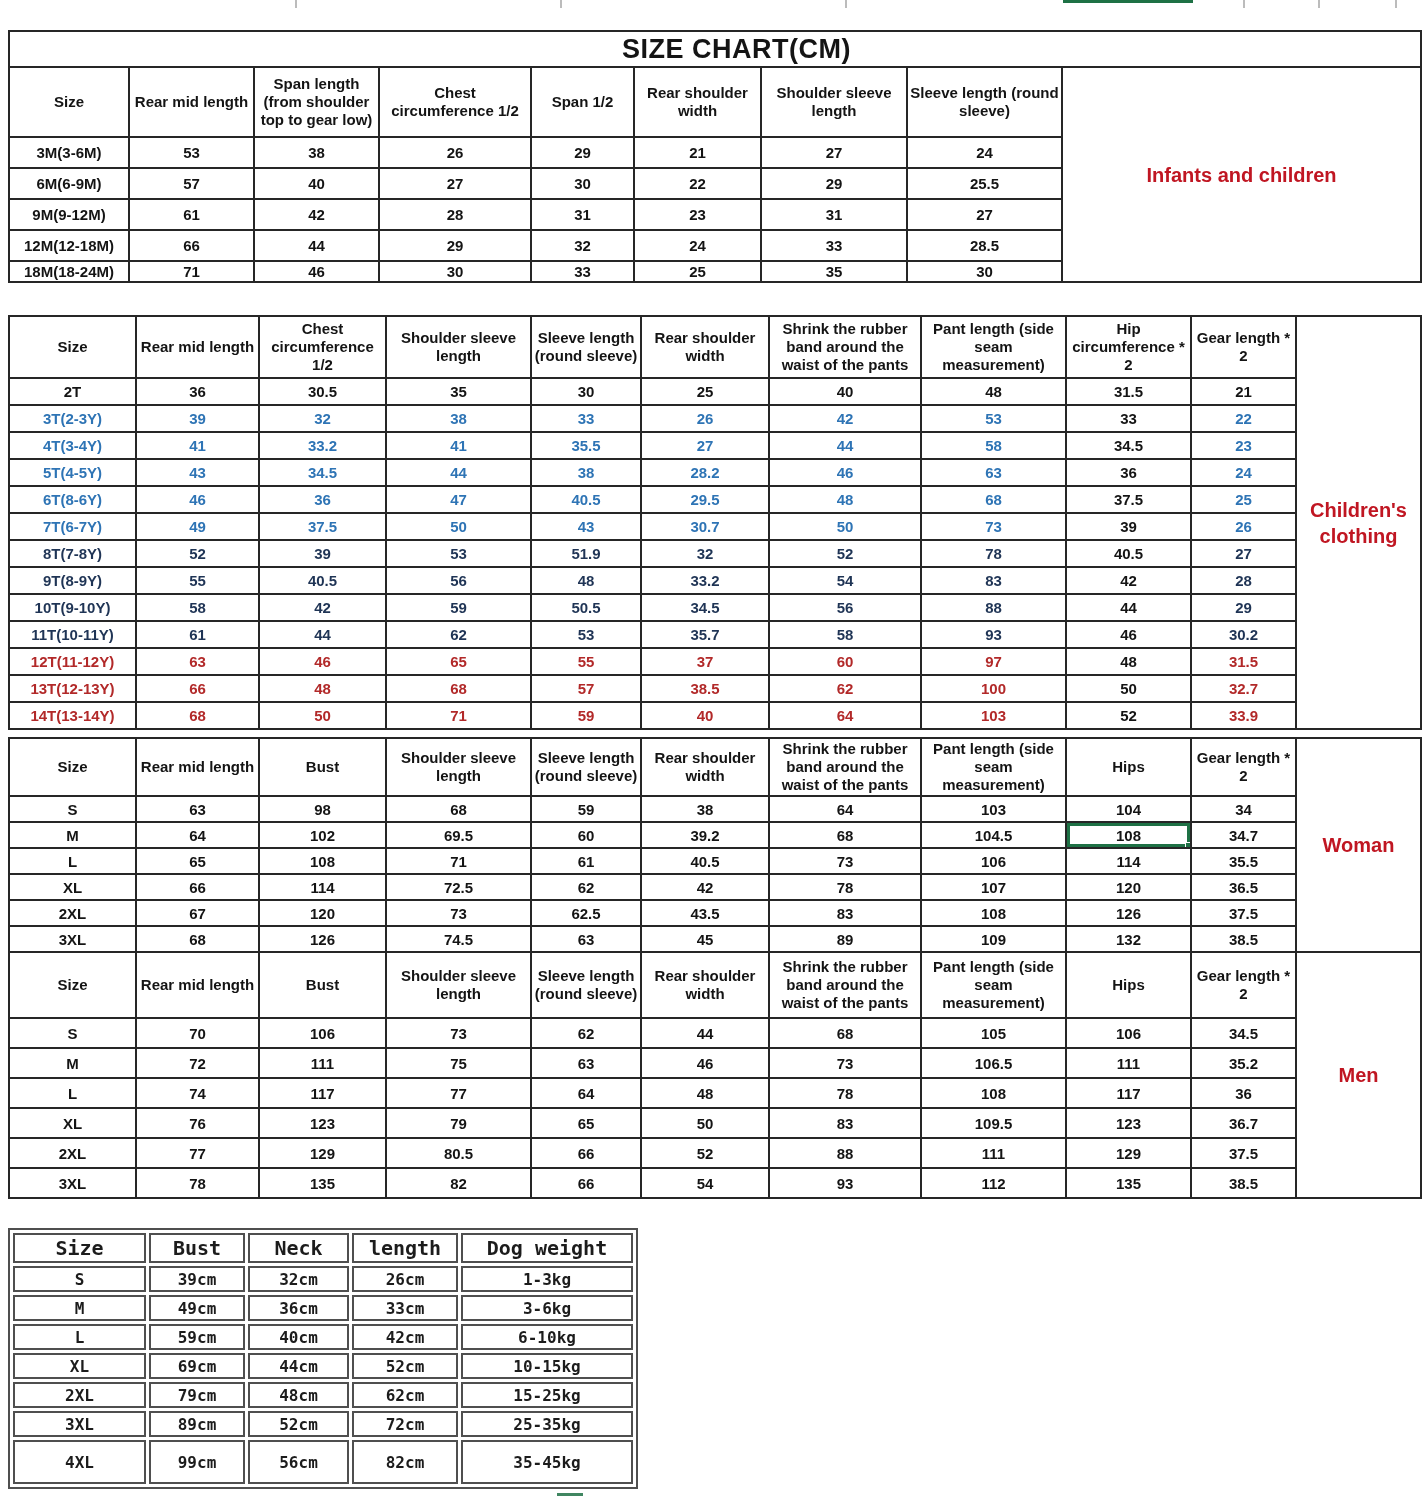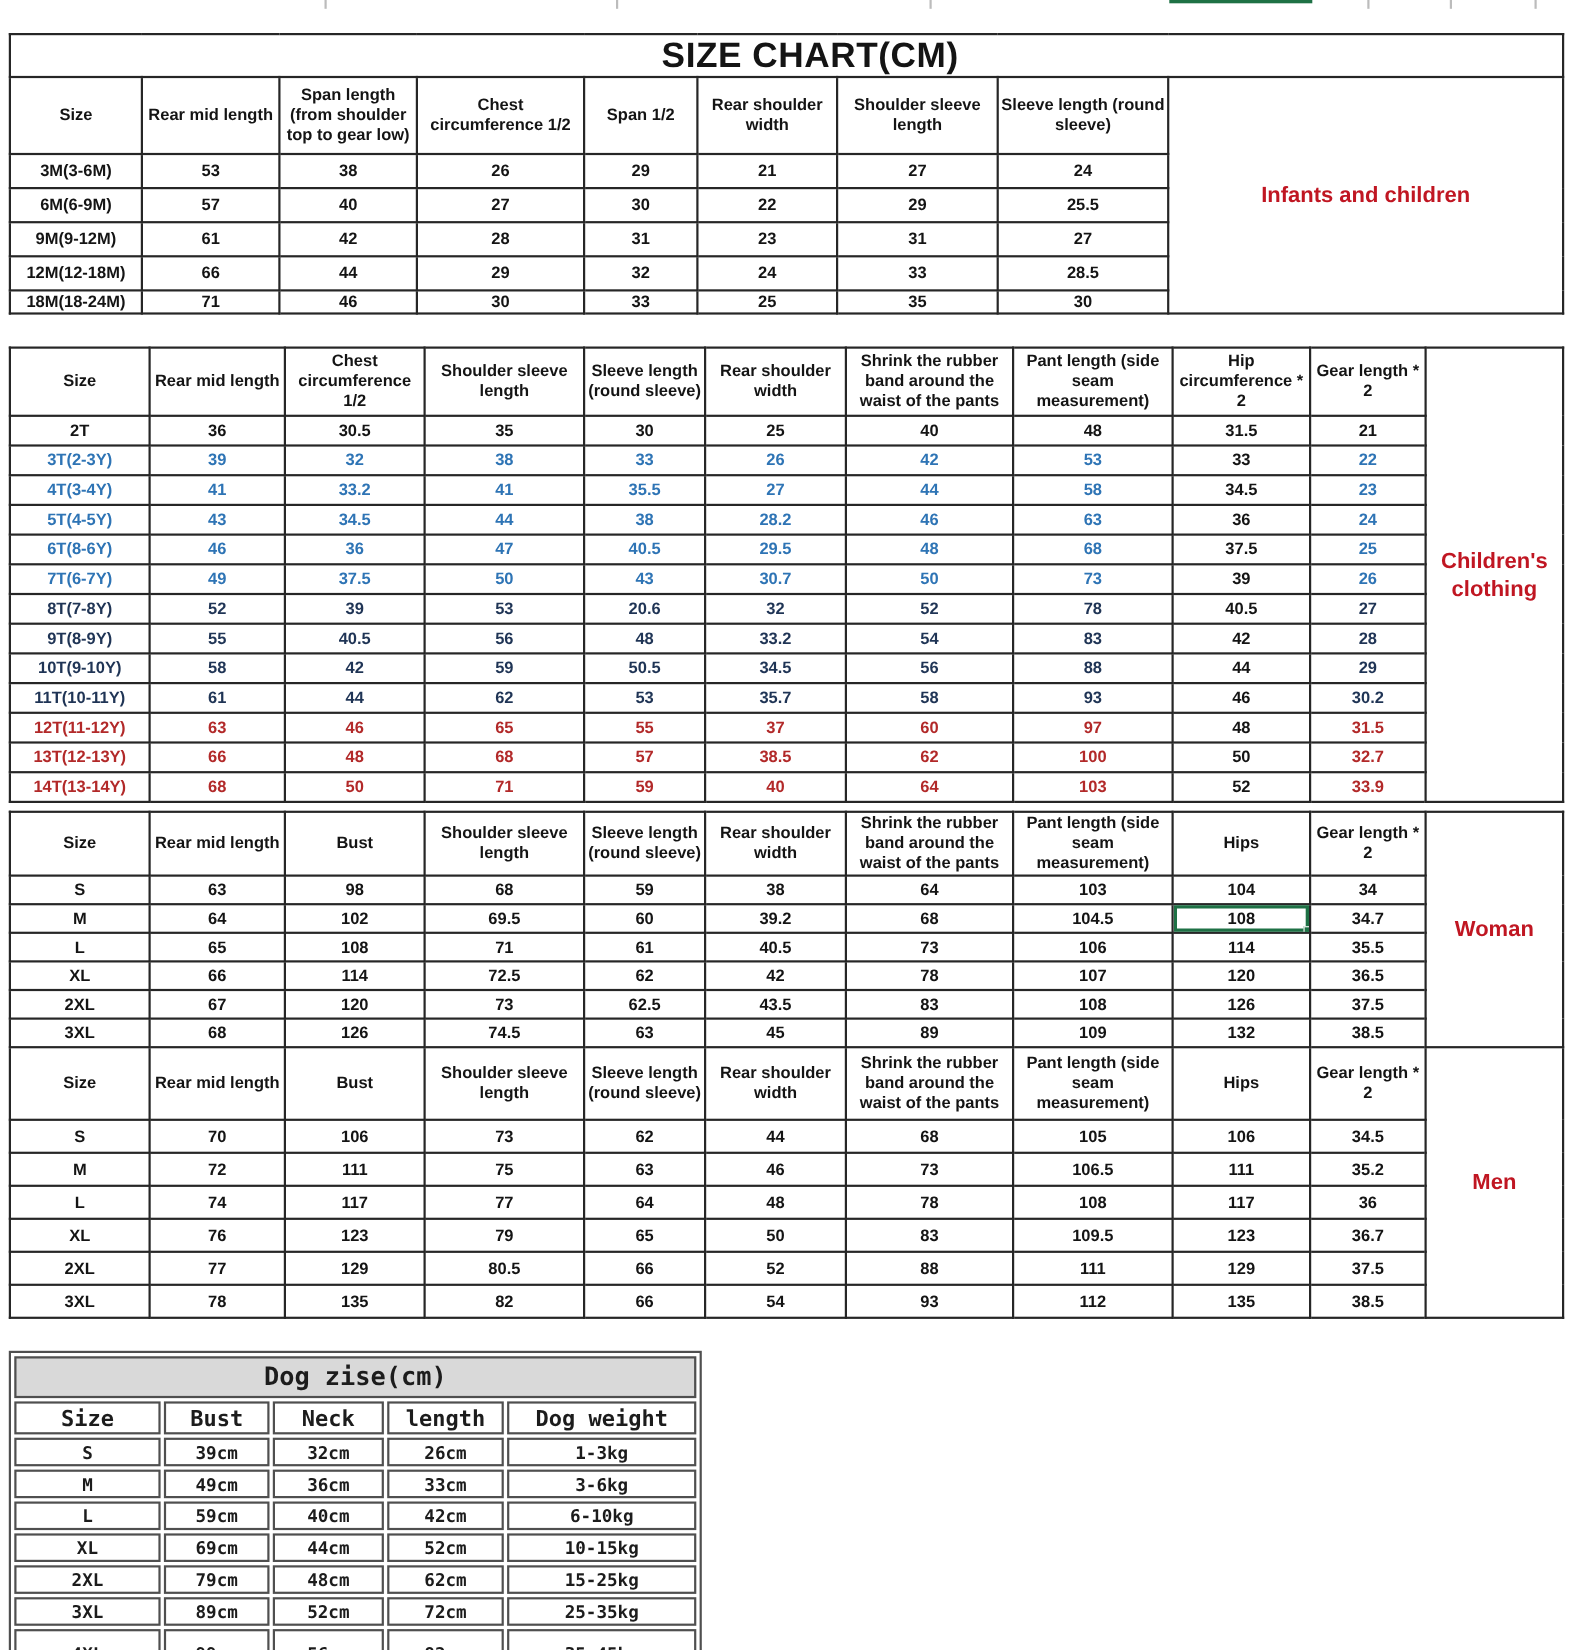--- a/index.html
+++ b/index.html
@@ -5,21 +5,21 @@
   html,body { margin:0; padding:0; background:#ffffff; }
   #page { position:relative; width:1428px; height:1500px; background:#ffffff;
           font-family:"Liberation Sans", sans-serif; }
 
   
   .grid { border-collapse:collapse; table-layout:fixed; width:1412px;
           font-family:"Liberation Sans", sans-serif; font-weight:bold;
           font-size:15px; color:#141414; }
   .grid th, .grid td { border:2px solid var(--border-dark,#262626);
           text-align:center; vertical-align:middle; padding:0 2px; overflow:hidden; }
-  .grid .title { font-size:32px; letter-spacing:0.5px;padding-left:45px; }
+  .grid .title { font-size:27px; letter-spacing:0.5px;padding-left:45px; }
   .grid .hdr   { font-size:15px; line-height:1.18; font-weight:bold; }
   .grid .side-label { color:var(--label-red,#c01622); font-size:20px; line-height:1.3; }
   tr.c-black { color:#141414; }
   tr.c-blue  { color:var(--row-blue,#2e74b5); }
   tr.c-navy  { color:var(--row-navy,#1f3455); }
   tr.c-red   { color:var(--row-red,#b22929); }
   td.hipfix  { color:#141414; }
   td.sel { box-shadow:inset 0 0 0 3px var(--selection-green,#1e7145); position:relative; }
   td.sel::after { content:""; position:absolute; right:-4px; bottom:-4px; width:7px; height:7px;
                   background:var(--selection-green,#1e7145); border:1px solid #ffffff; }
@@ -240,21 +240,21 @@
             <td>50</td>
             <td>73</td>
             <td class="hipfix">39</td>
             <td>26</td>
           </tr>
           <tr class="c-navy" style="height: 27px;">
             <td>8T(7-8Y)</td>
             <td>52</td>
             <td>39</td>
             <td>53</td>
-            <td>20.6</td>
+            <td>51.9</td>
             <td>32</td>
             <td>52</td>
             <td>78</td>
             <td class="hipfix">40.5</td>
             <td>27</td>
           </tr>
           <tr class="c-navy" style="height: 27px;">
             <td>9T(8-9Y)</td>
             <td>55</td>
             <td>40.5</td>
@@ -521,23 +521,20 @@
   <div id="dogc">
       <table class="dog">
         <colgroup>
           <col style="width: 133px;">
           <col style="width: 96px;">
           <col style="width: 101px;">
           <col style="width: 106px;">
           <col style="width: 172px;">
         </colgroup>
         <tbody>
-          <tr style="height: 38px;">
-            <th class="dog-title" colspan="5">Dog zise(cm)</th>
-          </tr>
           <tr style="height: 30px;">
             <th class="dog-hdr">Size</th>
             <th class="dog-hdr">Bust</th>
             <th class="dog-hdr">Neck</th>
             <th class="dog-hdr">length</th>
             <th class="dog-hdr">Dog weight</th>
           </tr>
           <tr style="height: 26px;">
             <td>S</td>
             <td>39cm</td>

